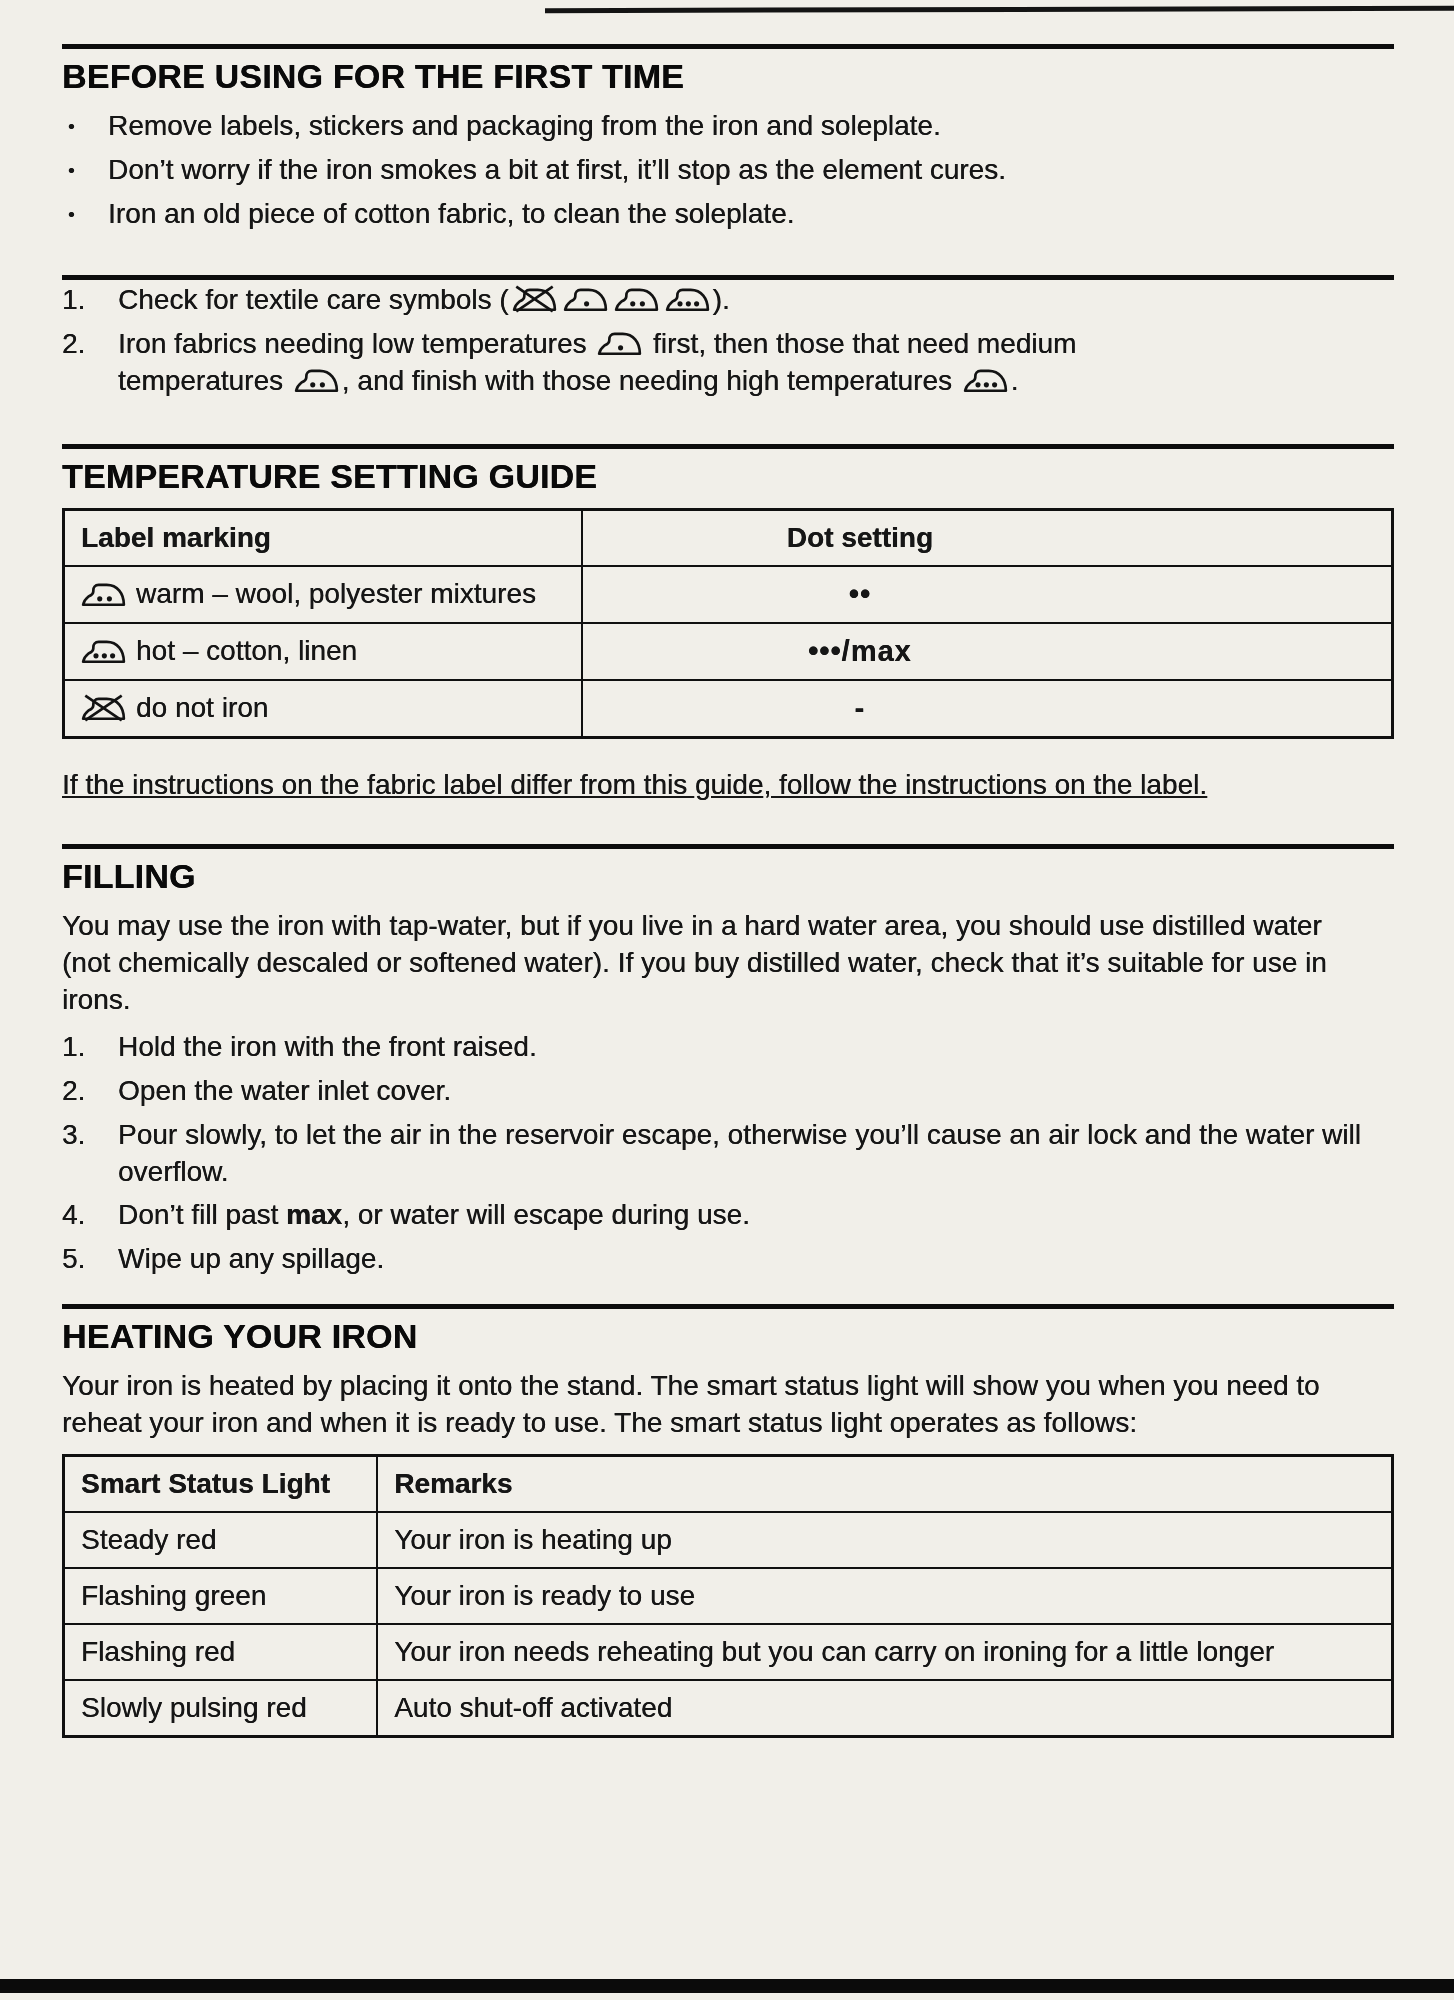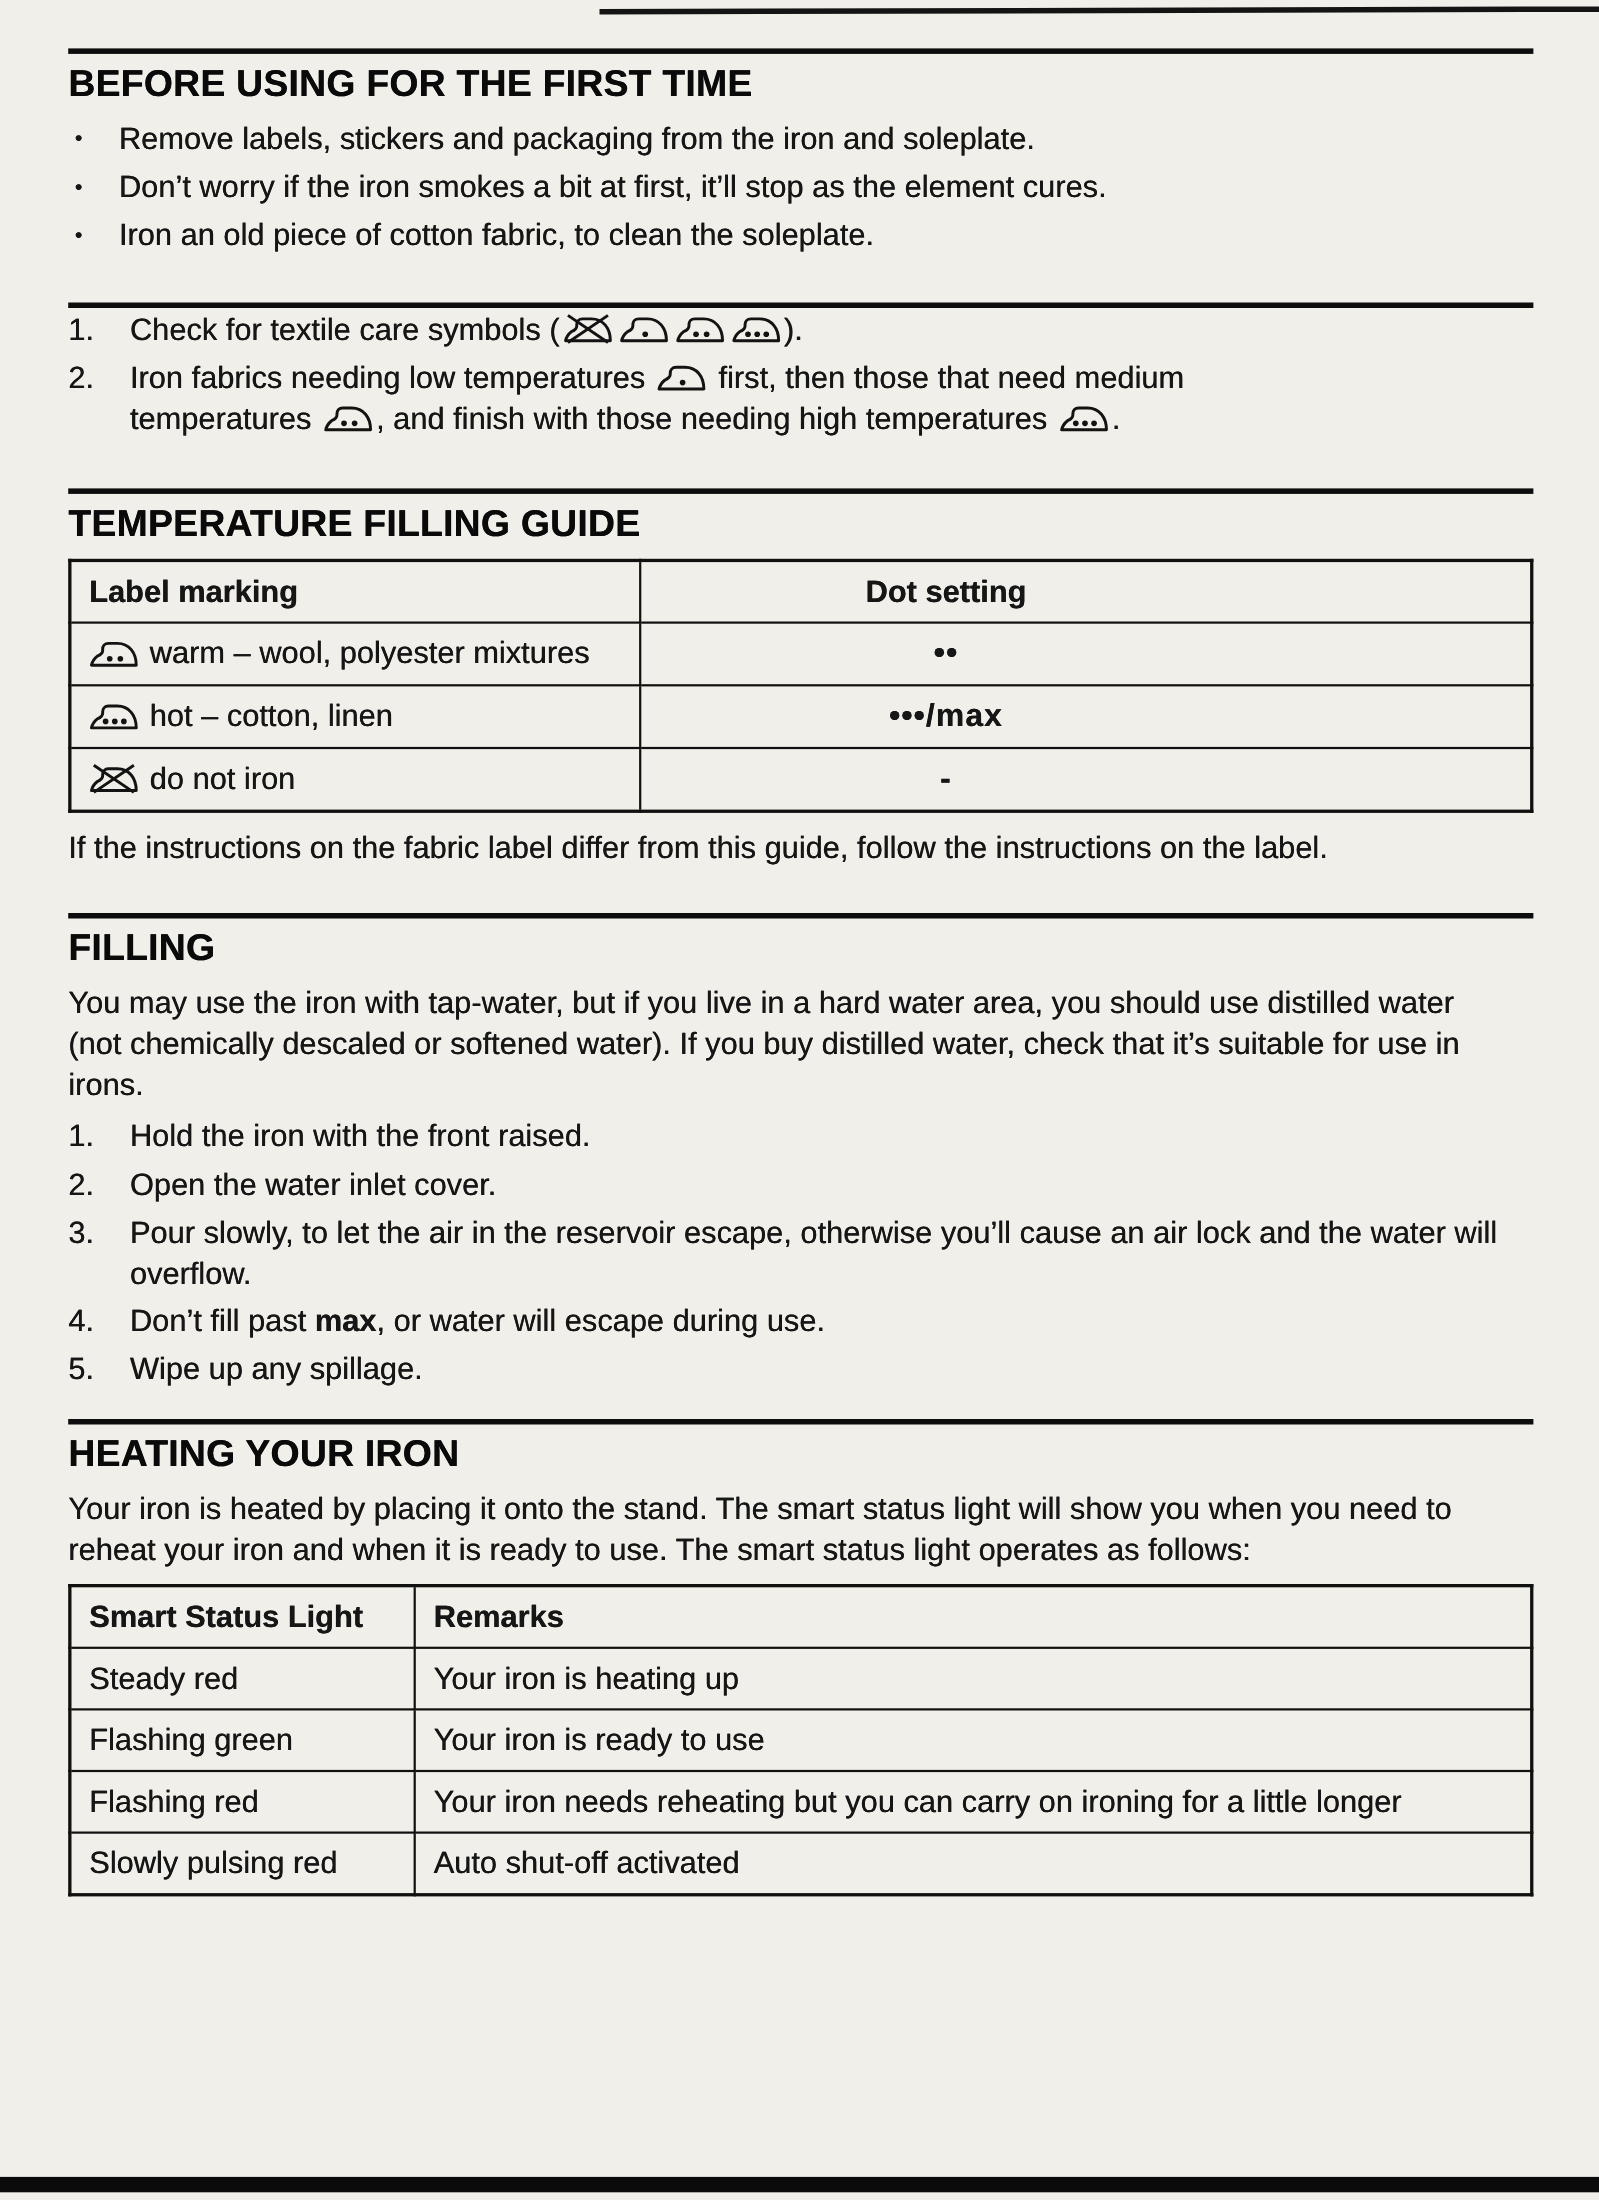--- a/index.html
+++ b/index.html
@@ -46,21 +46,21 @@
     width:100%; border-collapse:collapse;
     border:3px solid #101010; font-size:28px;
   }
   th, td { border:2.5px solid #101010; padding:11px 16px; vertical-align:middle; }
   th { text-align:left; font-weight:700; }
   .t-table { margin-top:4px; }
   .t-table .c1 { width:39%; }
   .dotcol, .dotcell { text-align:center; padding-right:270px; }
   .dotcell { font-weight:700; font-size:29px; letter-spacing:1px; }
   .label-cell { white-space:nowrap; }
-  .note { margin-top:14px; }
+  .note { margin-top:28px;text-decoration:underline; }
 
   .h-table { margin-top:12px; }
   .h-table .c1 { width:23.6%; }
   .h-table td.remark, .h-table th.remark { padding-right:80px; }
 
   .care-icon { width:45px; height:28px; vertical-align:-4px; margin:0 3px; }
   .t-table .care-icon { margin:0 10px 0 0; vertical-align:-5px; }
 </style>
 </head>
 <body>
@@ -133,21 +133,21 @@
               <use href="#iron-shape" fill="none" stroke="#131313" stroke-width="2.5" stroke-linejoin="round"></use>
               <circle cx="14" cy="17.5" r="2.4" fill="#131313"></circle>
               <circle cx="21.8" cy="17.5" r="2.4" fill="#131313"></circle>
               <circle cx="29.5" cy="17.5" r="2.4" fill="#131313"></circle>
             </svg><span>.</span></span>
       </li>
     </ol>
   </section>
 
   <section class="sec-3">
-    <h2>TEMPERATURE FILLING GUIDE</h2>
+    <h2>TEMPERATURE SETTING GUIDE</h2>
     <table class="t-table">
       <colgroup>
           <col class="c1">
           <col class="c2">
         </colgroup>
       <thead>
         <tr>
           <th>Label marking</th>
           <th class="dotcol">Dot setting</th>
         </tr>

